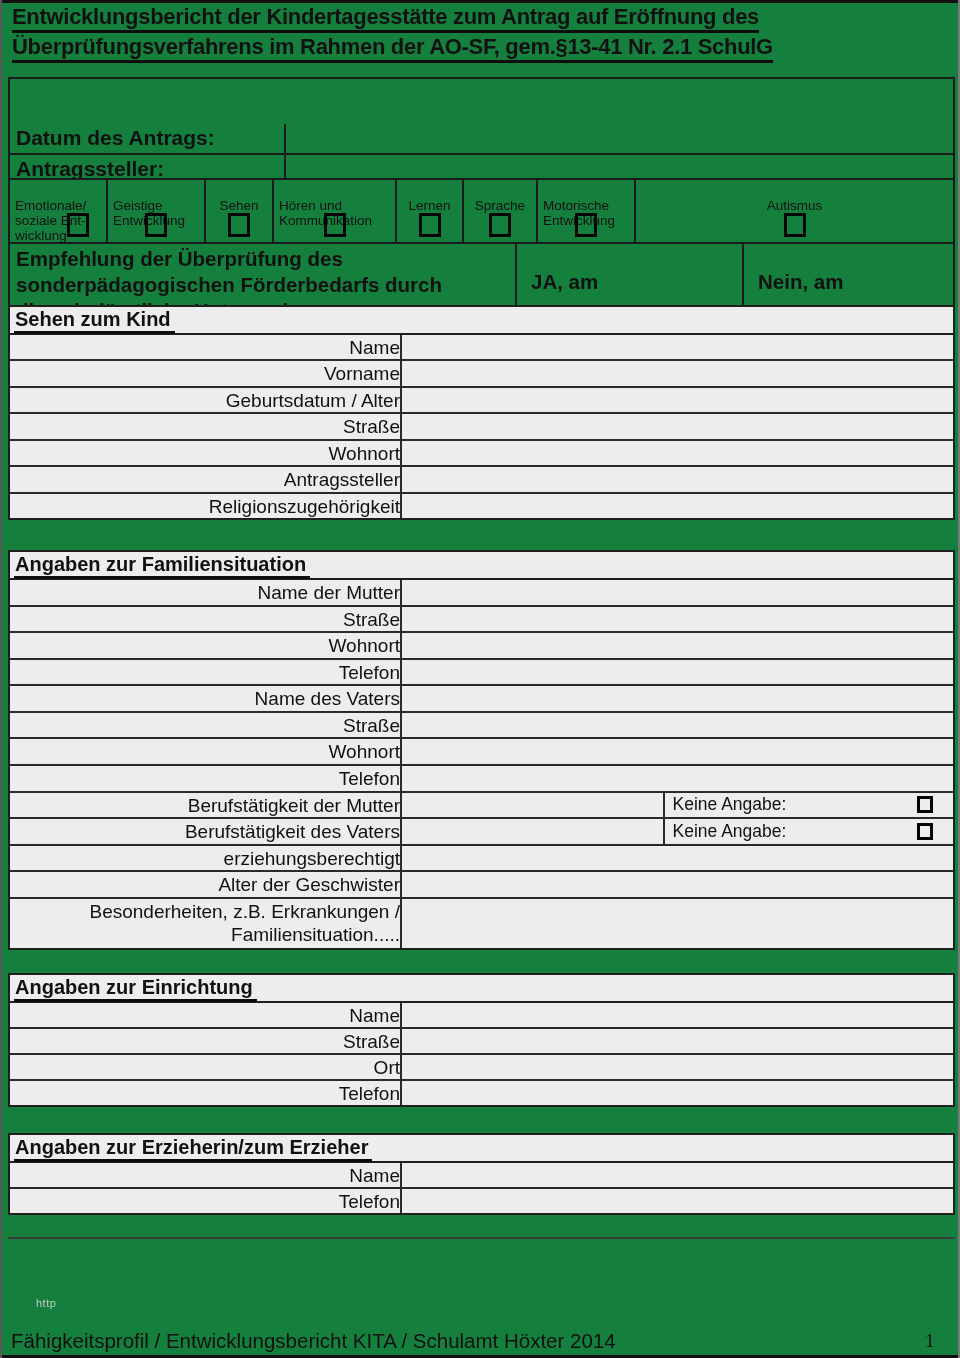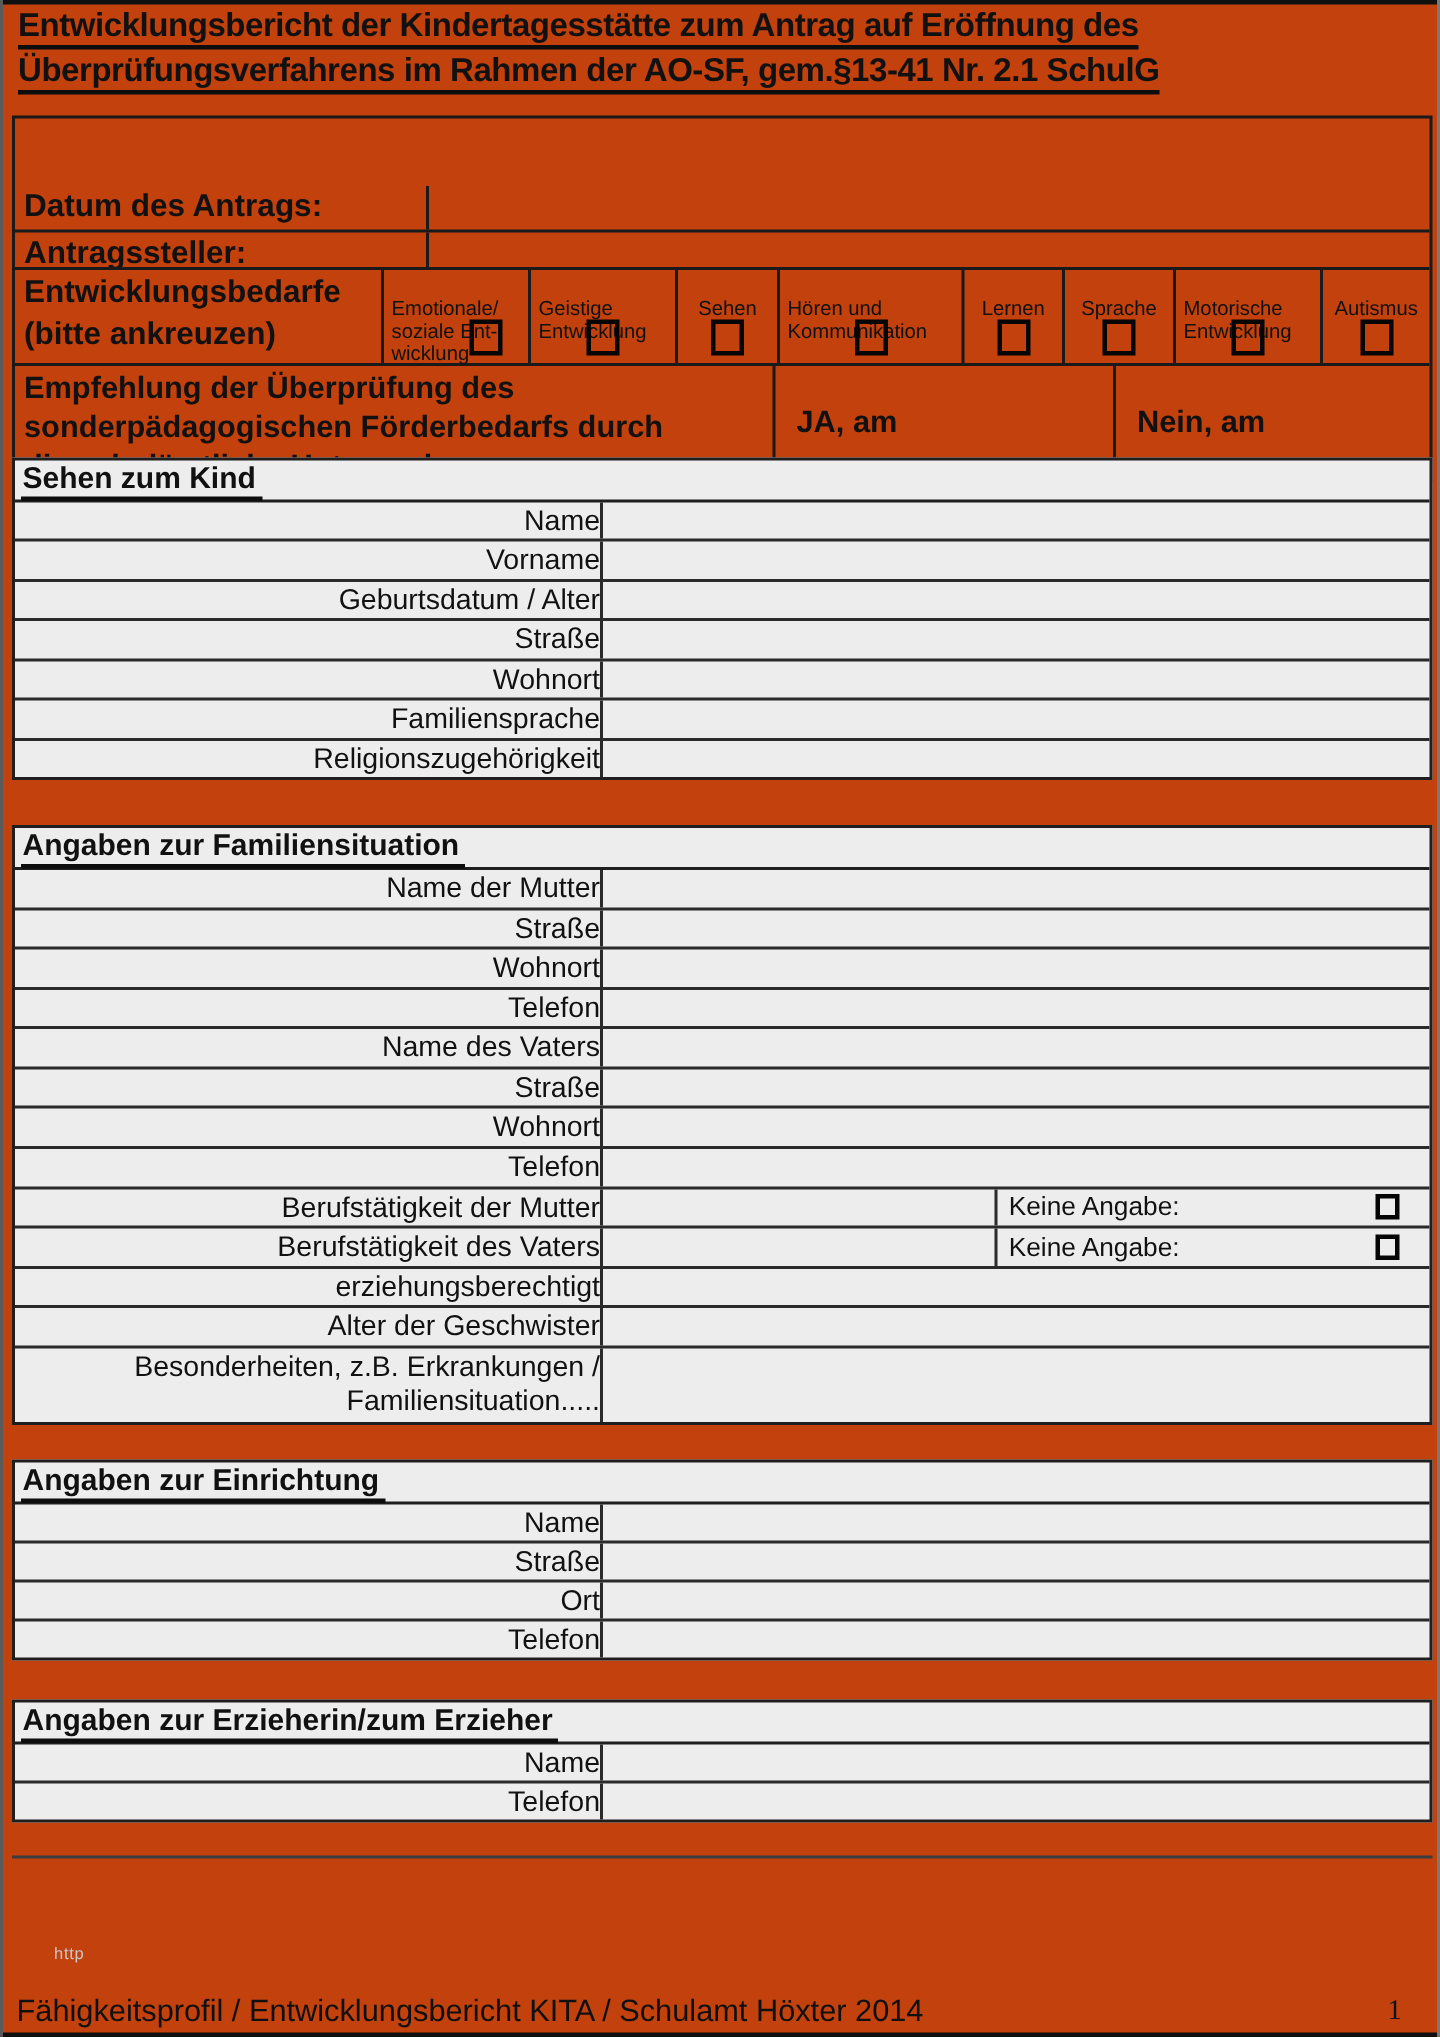--- a/index.html
+++ b/index.html
@@ -1,19 +1,19 @@
 <!DOCTYPE html>
 <html lang="de"><head>
 <meta charset="utf-8">
 <style>
   * { box-sizing: border-box; margin: 0; padding: 0; }
   html,body { background:#ededed; }
   .page {
     position: relative; width: 960px; height: 1358px;
-    background: #c2410c; color: #111;
+    background: #15803d; color: #111;
     font-family: "Liberation Sans", sans-serif;
     overflow: hidden;
   }
   .edge { position:absolute; }
   .edge.top    { left:0; top:0; width:960px; height:3px; background:#101010; }
   .edge.bottom { left:0; bottom:0; width:960px; height:3px; background:#101010; }
   .edge.left   { left:0; top:0; width:2px; height:1358px; background:#5a5a5a; }
   .edge.right  { right:0; top:0; width:2px; height:1358px; background:#7a7a7a; }
 
   .title { position:absolute; left:12px; top:4px; }
@@ -90,22 +90,20 @@
   <div class="toptable">
     <div class="ttrow r1">
       <div class="ttlabel">Datum des Antrags:</div>
       <div class="ttval"></div>
     </div>
     <div class="ttrow r2">
       <div class="ttlabel">Antragssteller:</div>
       <div class="ttval"></div>
     </div>
     <div class="ttrow r3">
-      <div class="ttlabel">Entwicklungsbedarfe
-(bitte ankreuzen)</div>
       <div class="opt o1">
         <span>Emotionale/
 soziale Ent-
 wicklung</span>
         <span class="cb inline"></span>
       </div>
       <div class="opt o2">
         <span>Geistige
 Entwicklung</span>
         <span class="cb center"></span>
@@ -170,21 +168,21 @@
     </div>
     <div class="secrow">
       <div class="lab">Straße</div>
       <div class="val"></div>
     </div>
     <div class="secrow">
       <div class="lab">Wohnort</div>
       <div class="val"></div>
     </div>
     <div class="secrow">
-      <div class="lab">Familiensprache</div>
+      <div class="lab">Antragssteller</div>
       <div class="val"></div>
     </div>
     <div class="secrow">
       <div class="lab">Religionszugehörigkeit</div>
       <div class="val"></div>
     </div>
   </section>
 
   <section class="section" id="s1">
     <div class="sechead">

